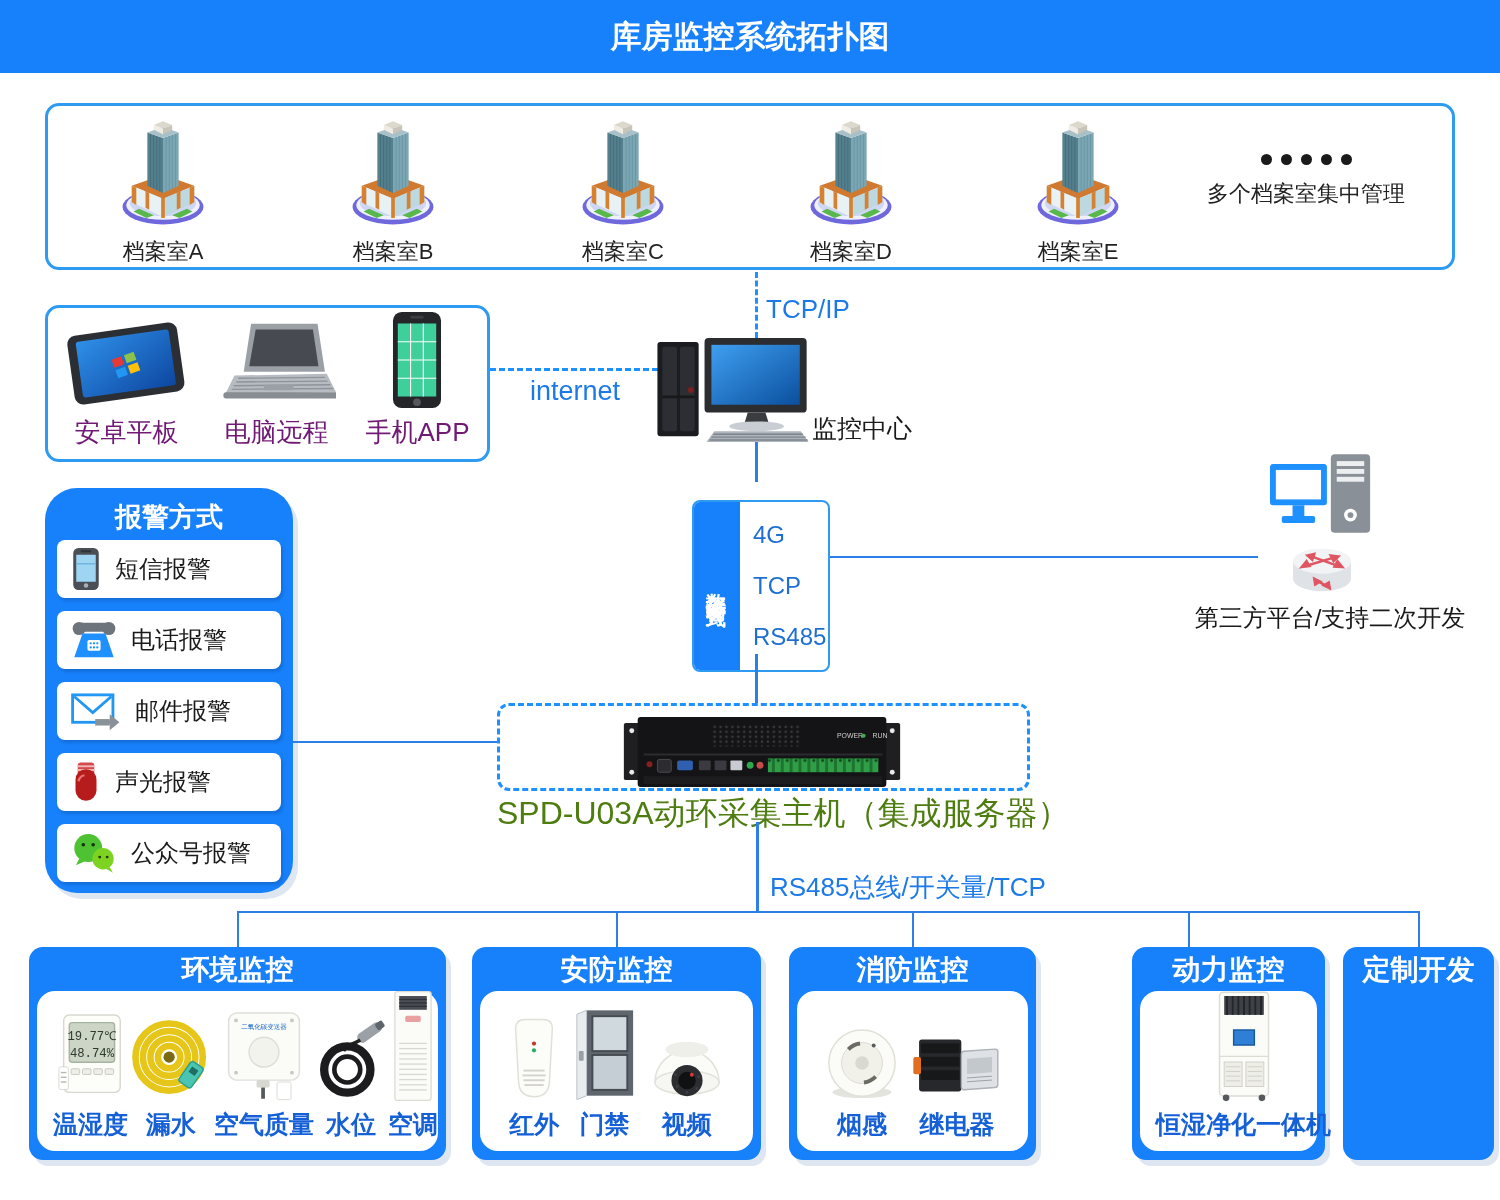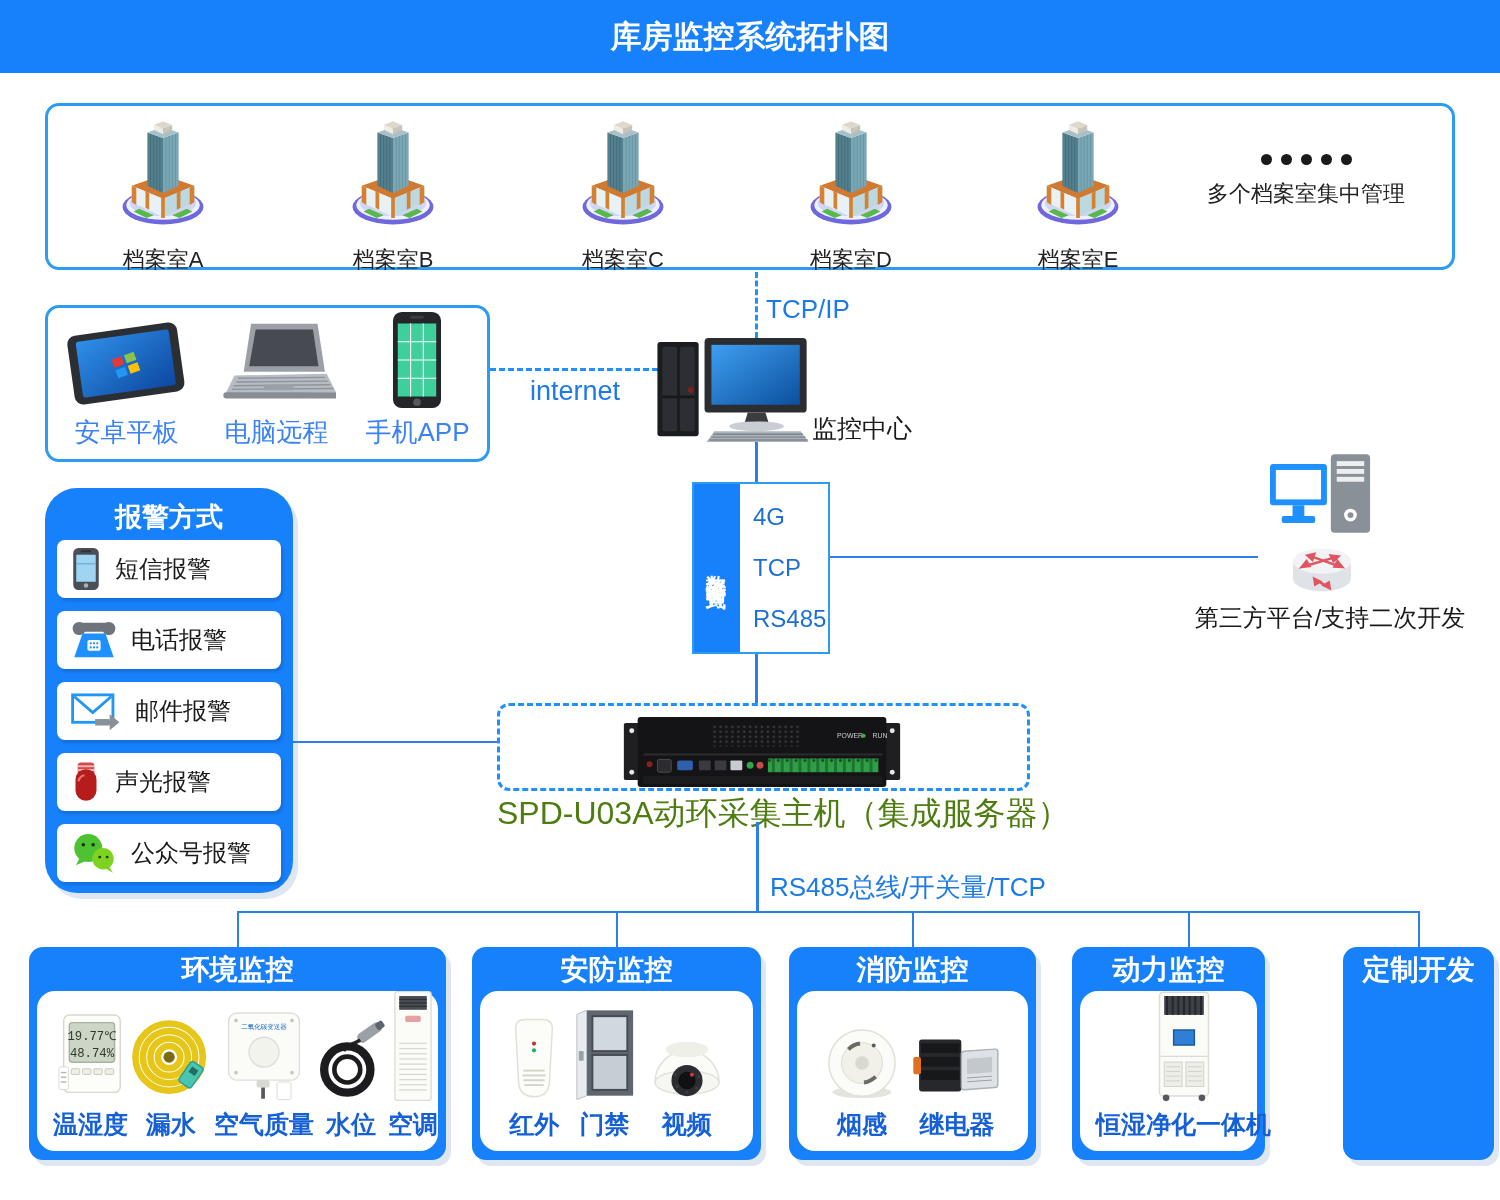--- a/index.html
+++ b/index.html
@@ -18,36 +18,36 @@
   .hline{position:absolute;height:0;border-top:2px solid #2d7fe8;}
   .vline{position:absolute;width:0;border-left:2px solid #2d7fe8;}
   .vline.th3{border-left-width:3px;}
   .hdash{position:absolute;height:0;border-top:3px dashed #1e90ff;}
   .vdash{position:absolute;width:0;border-left:3px dashed #1e90ff;}
   .linklabel{position:absolute;color:#1c79e8;font-size:26px;white-space:nowrap;}
 
   
   .bld-item{position:absolute;width:160px;text-align:center;}
   .bld-item svg{display:block;margin:0 auto;}
-  .bld-label{margin-top:16px;font-size:22px;color:#222;}
+  .bld-label{margin-top:8px;font-size:22px;color:#222;}
   .more-group{position:absolute;text-align:center;}
   .dots{display:flex;justify-content:center;gap:9px;margin-bottom:14px;}
   .dot{width:11px;height:11px;border-radius:50%;background:#1a1a1a;display:inline-block;}
   .more-label{font-size:22px;color:#222;white-space:nowrap;}
 
   
   .clients-inner{position:absolute;left:45px;top:305px;width:445px;height:157px;display:flex;justify-content:space-around;align-items:flex-end;padding:10px 6px 12px;box-sizing:border-box;}
   .client{display:flex;flex-direction:column;align-items:center;justify-content:flex-end;}
-  .client-label{font-size:26px;color:#3b82f6;margin-top:6px;white-space:nowrap;}
+  .client-label{font-size:26px;color:#701a75;margin-top:6px;white-space:nowrap;}
 
   
   .mc-label{position:absolute;left:812px;top:412px;font-size:25px;color:#1a1a1a;white-space:nowrap;}
 
   
-  .trans-box{position:absolute;left:692px;top:482px;width:138px;height:172px;border:2px solid #2e9bf2;border-radius:0;box-sizing:border-box;display:flex;background:#fff;overflow:hidden;}
+  .trans-box{position:absolute;left:692px;top:500px;width:138px;height:172px;border:2px solid #2e9bf2;border-radius:8px;box-sizing:border-box;display:flex;background:#fff;overflow:hidden;}
   .trans-strip{width:46px;background:#1781fb;color:#fff;display:flex;align-items:center;justify-content:center;
                writing-mode:vertical-rl;text-orientation:upright;font-size:20px;font-weight:bold;letter-spacing:3px;}
   .trans-modes{flex:1;display:flex;flex-direction:column;justify-content:space-around;padding:8px 0 8px 13px;}
   .trans-mode{font-size:24px;color:#1d6fd2;}
 
   
   .tp-label{position:absolute;left:1180px;top:602px;width:300px;text-align:center;font-size:24px;color:#1a1a1a;white-space:nowrap;}
 
   
   .server-label{position:absolute;left:497px;top:792px;width:533px;text-align:right;font-size:32px;color:#4d7c0f;white-space:nowrap;}
@@ -685,21 +685,21 @@
       </div>
       <div class="dev">
         <svg width="92" height="72">
             <use href="#sym-relay"></use>
           </svg>
         <div class="dev-label">继电器</div>
       </div>
     </div>
   </div>
 
-  <div class="cat" style="left:1072px;width:193px">
+  <div class="cat" style="left:1132px;width:193px">
     <div class="cat-title">动力监控</div>
     <div class="cat-body">
       <div class="dev">
         <svg width="66" height="112">
             <use href="#sym-purifier"></use>
           </svg>
         <div class="dev-label">恒湿净化一体机</div>
       </div>
     </div>
   </div>

